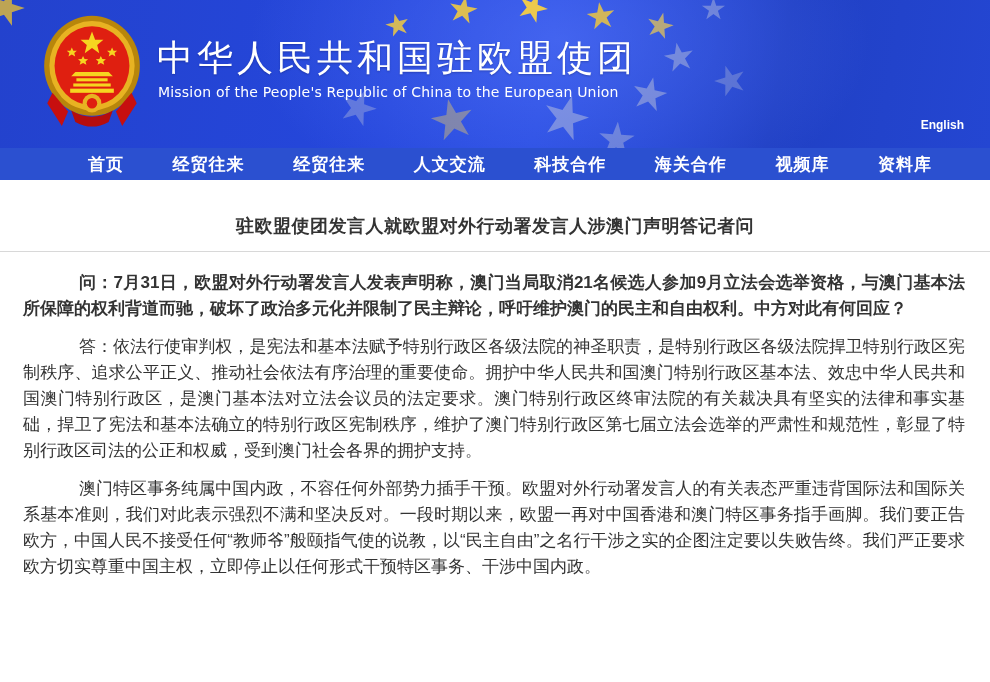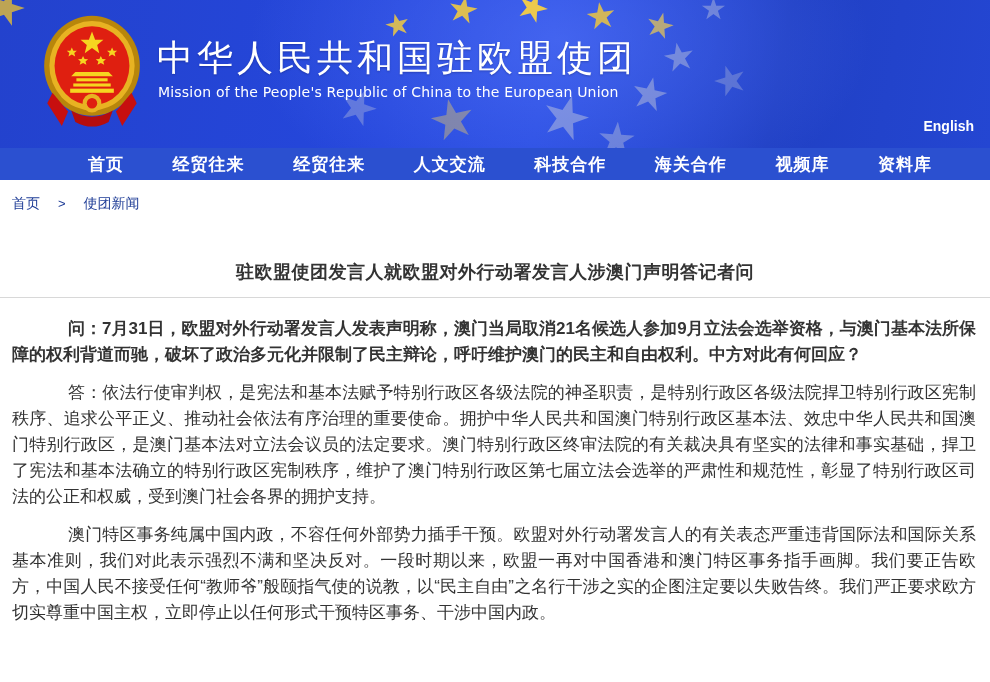--- a/index.html
+++ b/index.html
@@ -20,22 +20,22 @@
     position:absolute; left:157px; top:34px; color:#ffffff;
     font-size:36px; font-weight:normal; letter-spacing:4px; white-space:nowrap;
     text-shadow:0 1px 2px rgba(0,0,40,.25);
   }
   .site-subtitle {
     position:absolute; left:158px; top:84px; color:#ffffff;
     font-size:14px; letter-spacing:.2px; white-space:nowrap;
     font-family:"DejaVu Sans","Liberation Sans",sans-serif;
   }
   .english-link {
-    position:absolute; right:16px; top:118px; color:#ffffff;
-    font-size:14px; font-weight:bold; text-decoration:none; cursor:pointer;
+    position:absolute; right:26px; top:118px; color:#ffffff;
+    font-size:12px; font-weight:bold; text-decoration:none; cursor:pointer;
   }
 
   
   .nav { background:#2b50d0; height:32px; }
   .nav ul {
     list-style:none; display:flex; justify-content:space-between; align-items:center;
     height:32px; padding:0 58px 0 88px;
   }
   .nav a {
     color:#ffffff; text-decoration:none; font-size:17px; font-weight:bold;
@@ -51,21 +51,21 @@
   .article-title {
     margin:34px 40px 8px; text-align:center;
     font-size:18px; font-weight:bold; color:#333; letter-spacing:.5px;
   }
   .article-date { margin-top:11px; text-align:center; font-size:14px; color:#3a3a3a; }
   .divider { margin-top:13px; border:none; border-top:1px solid #d8d8d8; height:0; }
 
   .article-body { padding:18px 14px 0 12px; }
   .article-body p {
     font-size:17px; line-height:26px; color:#333;
-    text-indent:56px; text-align:justify; margin:0 0 12px;
+    text-indent:56px; text-align:justify; margin:0 11px 12px;
   }
   .article-body p.q { font-weight:bold; }
 </style>
 </head>
 <body>
 
 <div class="page">
 
   <div class="header">
     <div id="stars">
@@ -118,25 +118,20 @@
       <li><a>经贸往来</a></li>
       <li><a>经贸往来</a></li>
       <li><a>人文交流</a></li>
       <li><a>科技合作</a></li>
       <li><a>海关合作</a></li>
       <li><a>视频库</a></li>
       <li><a>资料库</a></li>
     </ul>
   </div>
 
-  <div class="breadcrumb">
-    <a>首页</a>
-    <span class="sep">&gt;</span>
-    <a>使团新闻</a>
-  </div>
 
   <div>
     <h1 class="article-title">驻欧盟使团发言人就欧盟对外行动署发言人涉澳门声明答记者问</h1>
     <hr class="divider">
 
     <div class="article-body">
       <p class="q">问：7月31日，欧盟对外行动署发言人发表声明称，澳门当局取消21名候选人参加9月立法会选举资格，与澳门基本法所保障的权利背道而驰，破坏了政治多元化并限制了民主辩论，呼吁维护澳门的民主和自由权利。中方对此有何回应？</p>
       <p>答：依法行使审判权，是宪法和基本法赋予特别行政区各级法院的神圣职责，是特别行政区各级法院捍卫特别行政区宪制秩序、追求公平正义、推动社会依法有序治理的重要使命。拥护中华人民共和国澳门特别行政区基本法、效忠中华人民共和国澳门特别行政区，是澳门基本法对立法会议员的法定要求。澳门特别行政区终审法院的有关裁决具有坚实的法律和事实基础，捍卫了宪法和基本法确立的特别行政区宪制秩序，维护了澳门特别行政区第七届立法会选举的严肃性和规范性，彰显了特别行政区司法的公正和权威，受到澳门社会各界的拥护支持。</p>
       <p>澳门特区事务纯属中国内政，不容任何外部势力插手干预。欧盟对外行动署发言人的有关表态严重违背国际法和国际关系基本准则，我们对此表示强烈不满和坚决反对。一段时期以来，欧盟一再对中国香港和澳门特区事务指手画脚。我们要正告欧方，中国人民不接受任何“教师爷”般颐指气使的说教，以“民主自由”之名行干涉之实的企图注定要以失败告终。我们严正要求欧方切实尊重中国主权，立即停止以任何形式干预特区事务、干涉中国内政。</p>
     </div>

